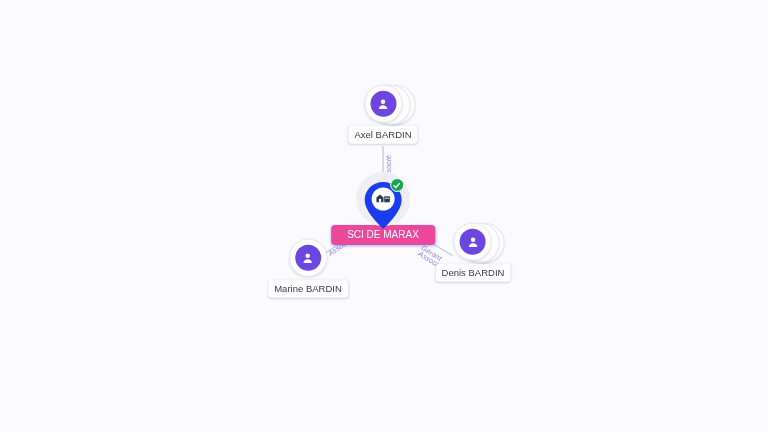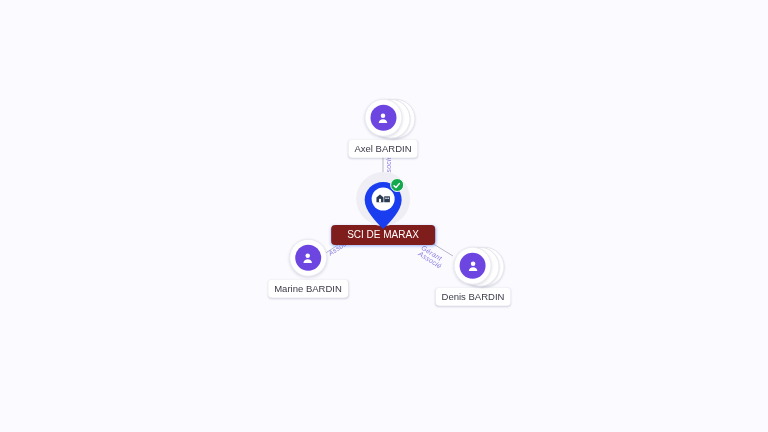--- a/index.html
+++ b/index.html
@@ -139,21 +139,21 @@
     border-radius: 50%;
     background: #12a84b;
     border: 1.5px solid #ffffff;
     display: flex;
     align-items: center;
     justify-content: center;
     box-sizing: border-box;
   }
   #company-label {
     margin-top: -6px;
-    background: #7f1d1d;
+    background: #ec4899;
     color: #ffffff;
     font-size: 10px;
     line-height: 1;
     padding: 5px 16px;
     border-radius: 4px;
     white-space: nowrap;
     box-shadow: 0 1px 3px rgba(26,92,245,0.45);
   }
 
   
@@ -186,21 +186,21 @@
   </svg>
 
   <div class="edge-label" style="left:385px; top:181px; transform: rotate(-90deg);">Associé</div>
 
   <div class="edge-label" style="left:327px; top:251px; transform: rotate(-33deg);">Associé</div>
 
   <div class="edge-label" style="left:424px; top:244px; transform: rotate(32deg);">Gérant</div>
 
   <div class="edge-label" style="left:421px; top:250px; transform: rotate(32deg);">Associé</div>
 
-  <div class="node" style="left:383px; top:128px;">
+  <div class="node" style="left:383px; top:114px;">
     <div class="person-avatar-wrap">
       <div class="stack-card s3"></div>
       <div class="stack-card s2"></div>
       <div class="person-avatar">
         <div class="person-disc">
           <svg width="15" height="15" viewBox="0 0 24 24" fill="#ffffff">
             <circle cx="12" cy="8" r="3.6"></circle>
             <path d="M5.2 19.5c0-3.7 3.1-6 6.8-6s6.8 2.3 6.8 6z"></path>
           </svg>
         </div>
@@ -241,21 +241,21 @@
           <svg width="15" height="15" viewBox="0 0 24 24" fill="#ffffff">
             <circle cx="12" cy="8" r="3.6"></circle>
             <path d="M5.2 19.5c0-3.7 3.1-6 6.8-6s6.8 2.3 6.8 6z"></path>
           </svg>
         </div>
       </div>
     </div>
     <div class="node-label">Marine BARDIN</div>
   </div>
 
-  <div class="node" style="left:473px; top:276px;">
+  <div class="node" style="left:473px; top:252px;">
     <div class="person-avatar-wrap">
       <div class="stack-card s3"></div>
       <div class="stack-card s2"></div>
       <div class="person-avatar">
         <div class="person-disc">
           <svg width="15" height="15" viewBox="0 0 24 24" fill="#ffffff">
             <circle cx="12" cy="8" r="3.6"></circle>
             <path d="M5.2 19.5c0-3.7 3.1-6 6.8-6s6.8 2.3 6.8 6z"></path>
           </svg>
         </div>

